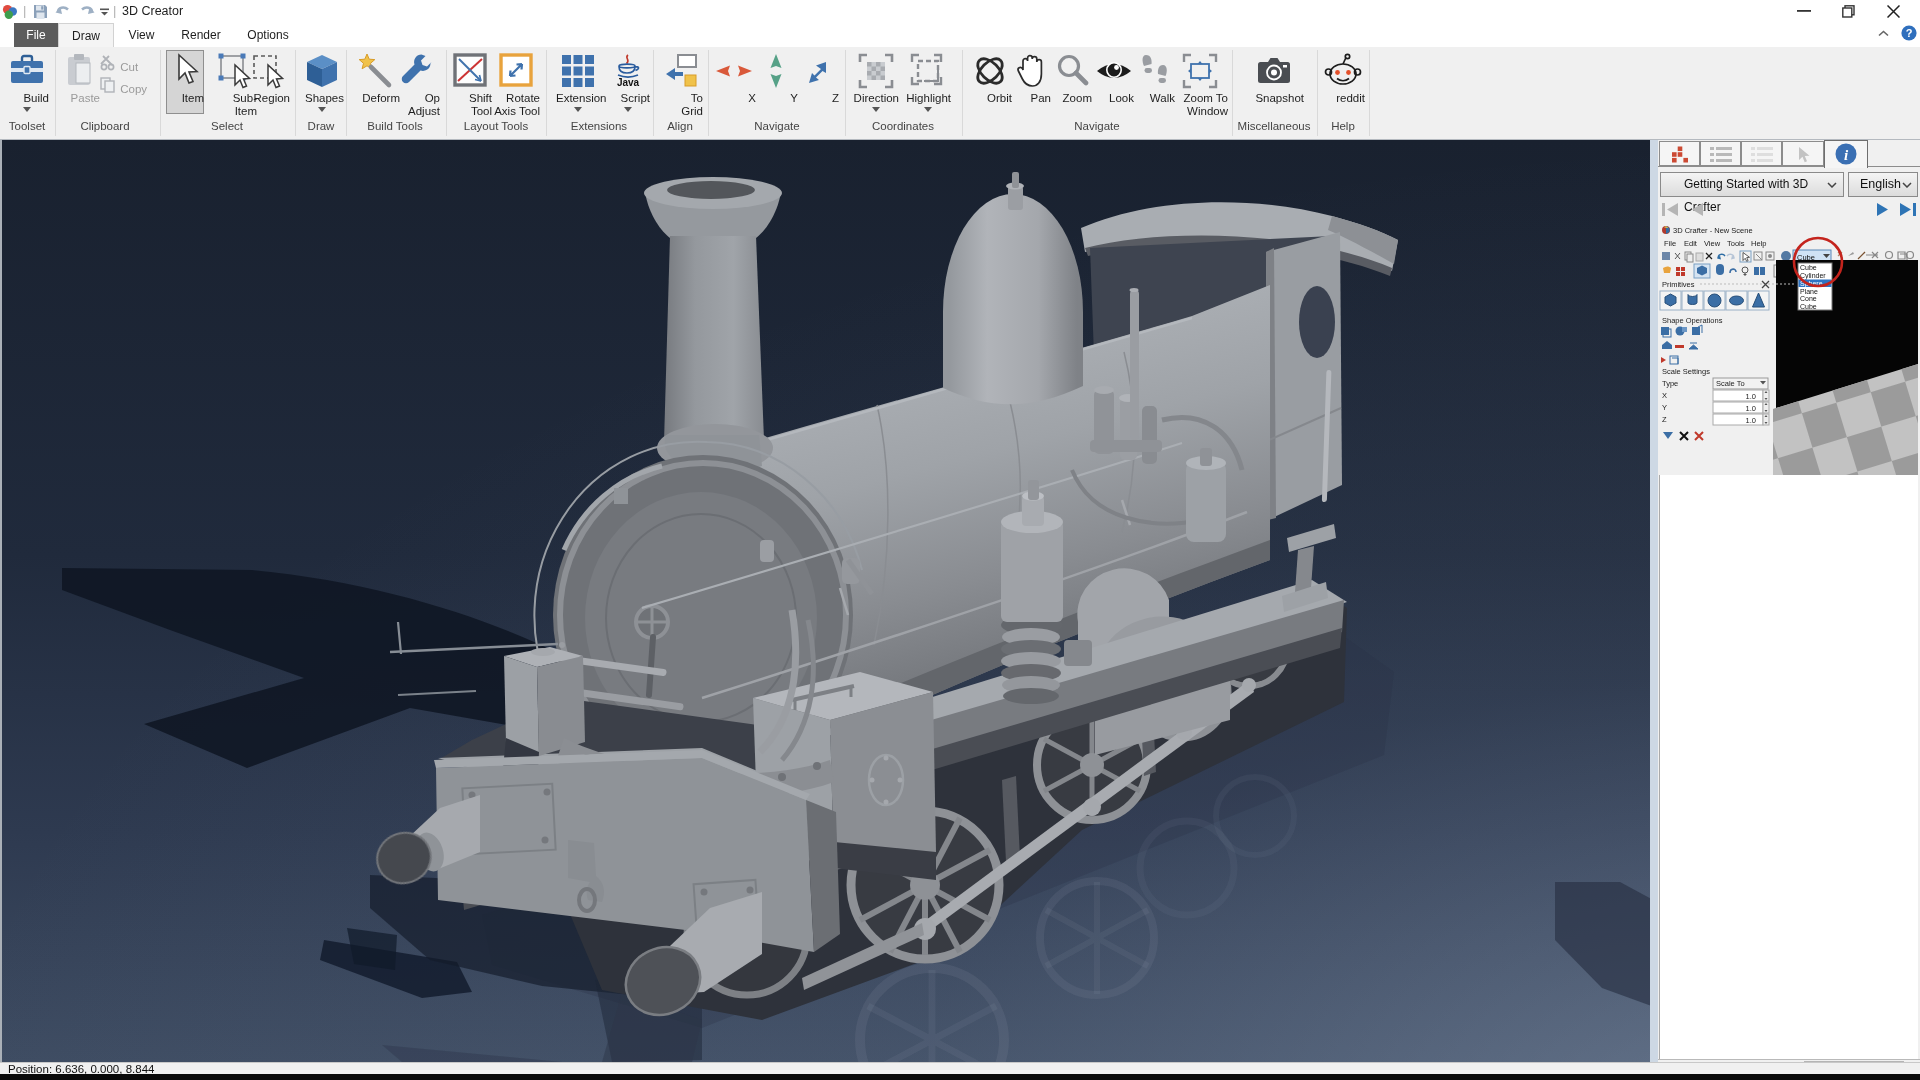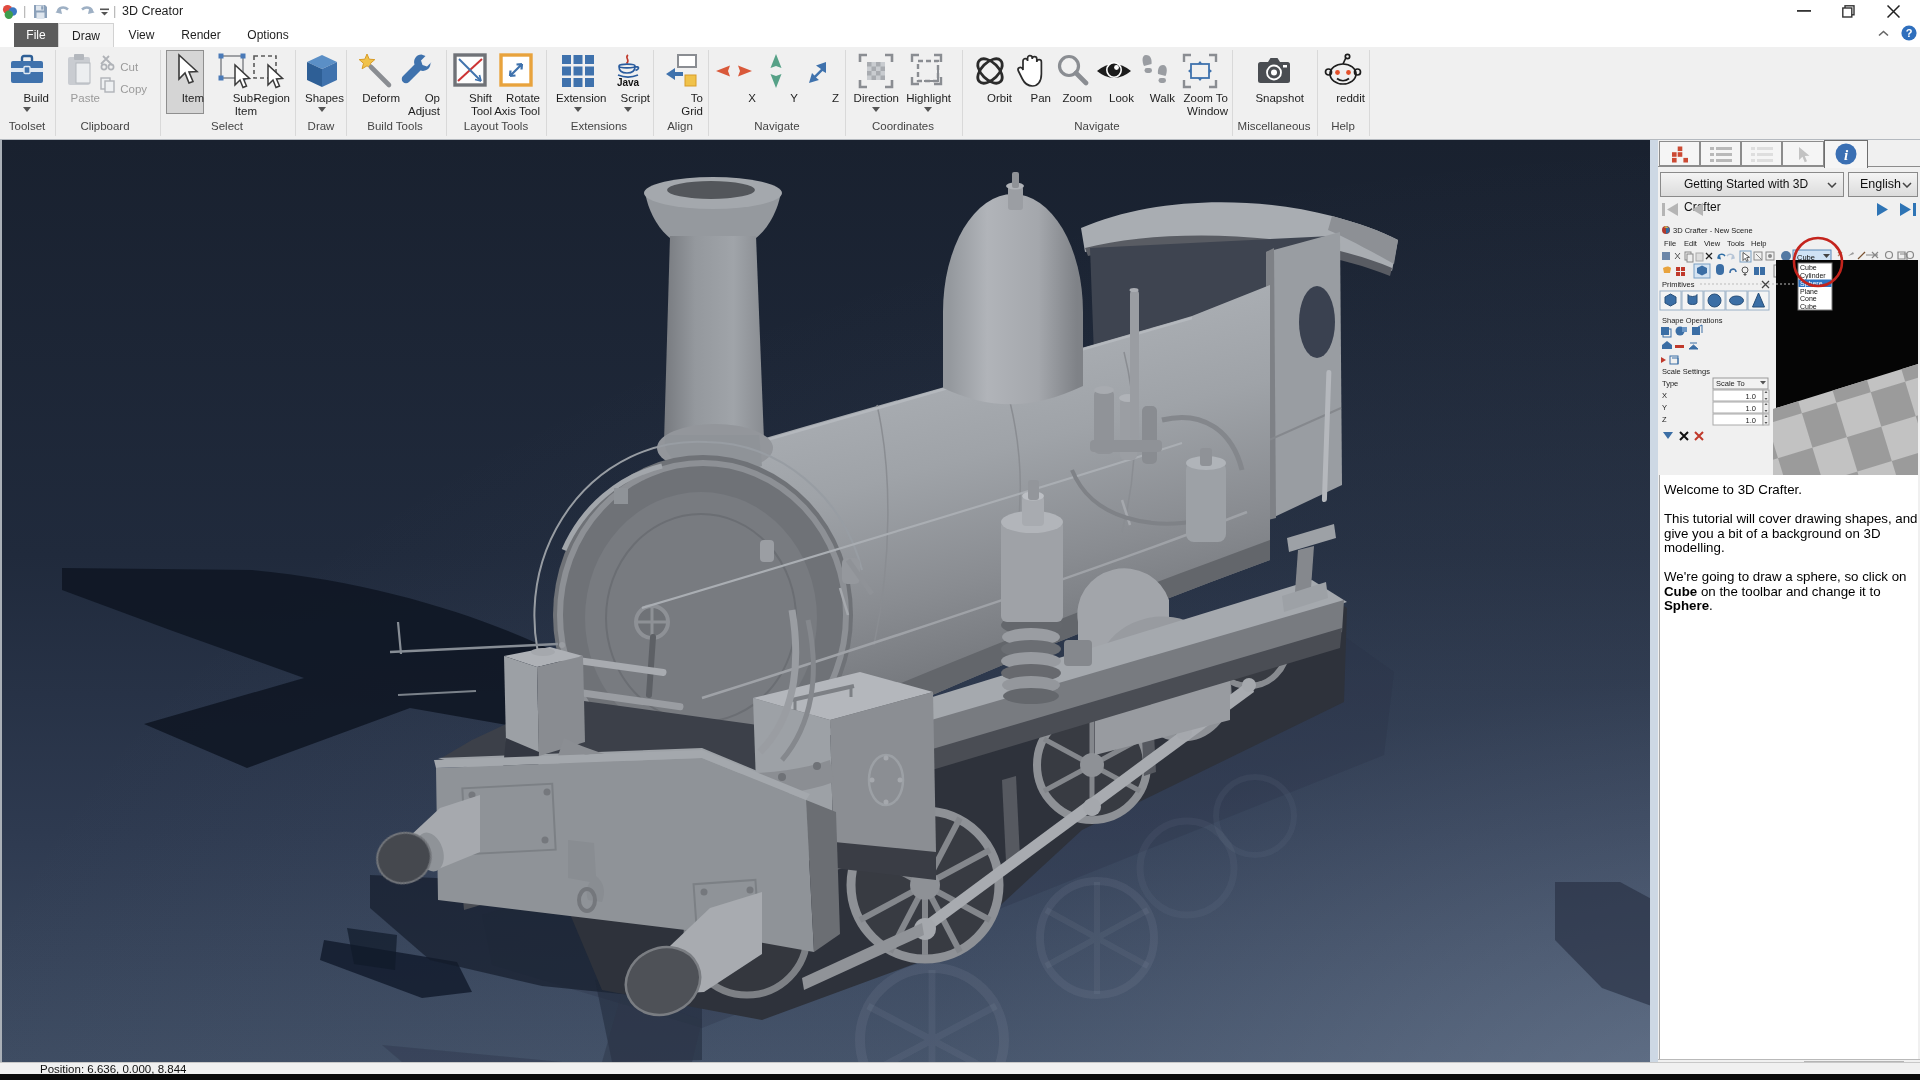--- a/index.html
+++ b/index.html
@@ -908,26 +908,21 @@
       <text x="142" y="63" font-size="7" fill="#fff">Sphere</text>
       <text x="142" y="71" font-size="7" fill="#111">Plane</text>
       <text x="142" y="78" font-size="7" fill="#111">Cone</text>
       <text x="142" y="85.5" font-size="7" fill="#111">Cube</text>
 
       <ellipse cx="160" cy="39" rx="24" ry="24" fill="none" stroke="#c4241d" stroke-width="2.6"></ellipse>
     </svg>
   </div>
 
   <div class="abs" style="left:1px;top:335px;width:259px;height:584px;background:#fff;border-left:1px solid #aaa;"></div>
-  <div class="abs" style="left:6px;top:343px;width:256px;font-size:13.3px;line-height:14.5px;color:#000">
-    Welcome to 3D Crafter.<br><br>
-    This tutorial will cover drawing shapes, and give you a bit of a background on 3D modelling.<br><br>
-    We're going to draw a sphere, so click on <b>Cube</b> on the toolbar and change it to <b>Sphere</b>.
-  </div>
 
   <div class="abs" style="left:0;top:919px;width:262px;height:14px;background:#f0f0f0;border-top:1px solid #b9b9b9">
     <div class="abs" style="left:146px;top:1px;width:100px;height:11px;background:#f7f7f7;border:1px solid #b5b5b5"></div>
   </div>
 </div>
 <div id="statusbar">
-    <span style="position:absolute;left:8px;top:0px;margin-left:32px;">Position: 6.636, 0.000, 8.844</span>
+    <span style="position:absolute;left:8px;top:0px;">Position: 6.636, 0.000, 8.844</span>
   </div>
 <div id="blackstrip"></div>
 
 </body></html>

